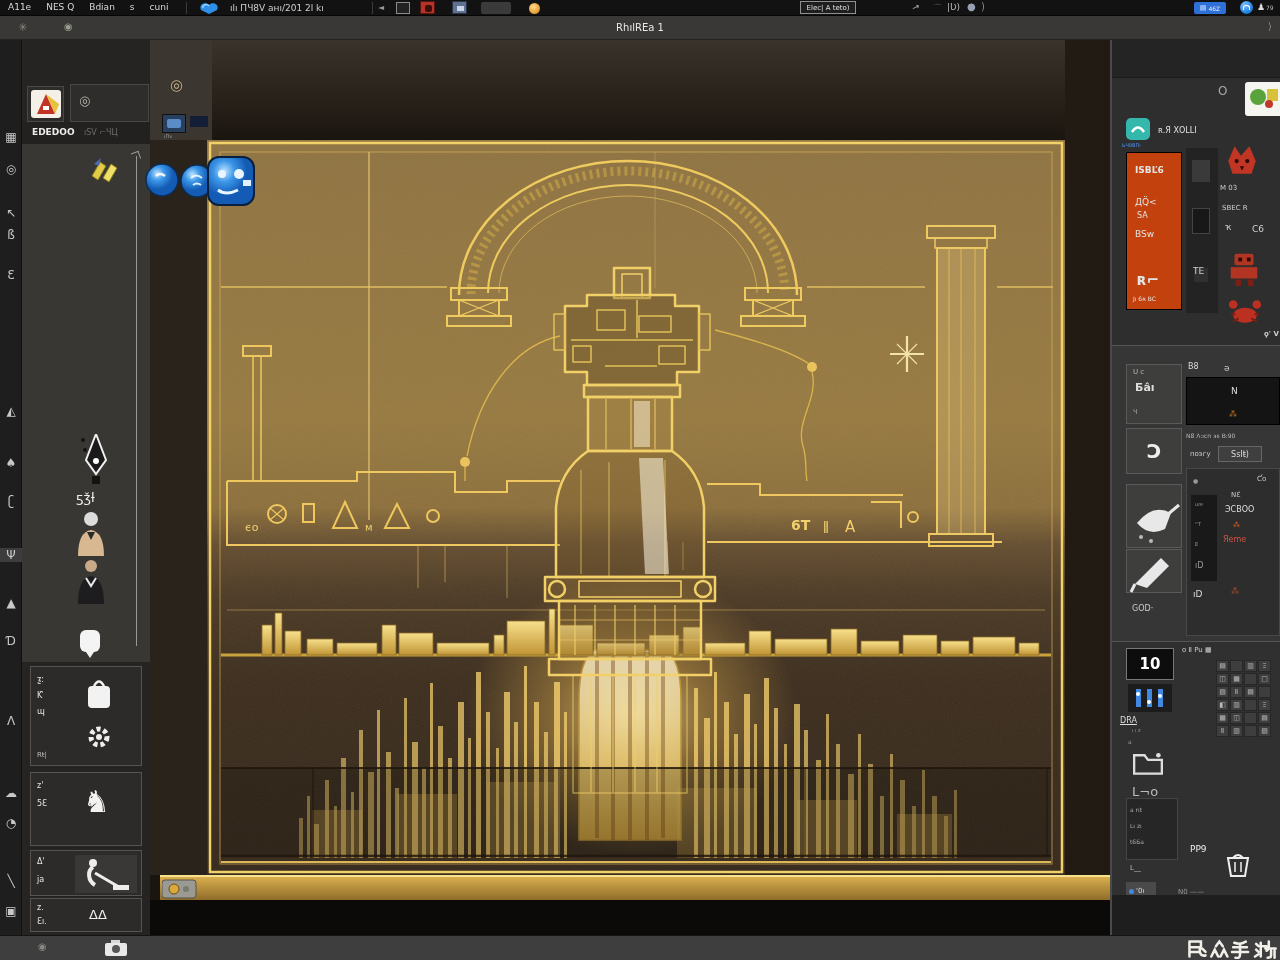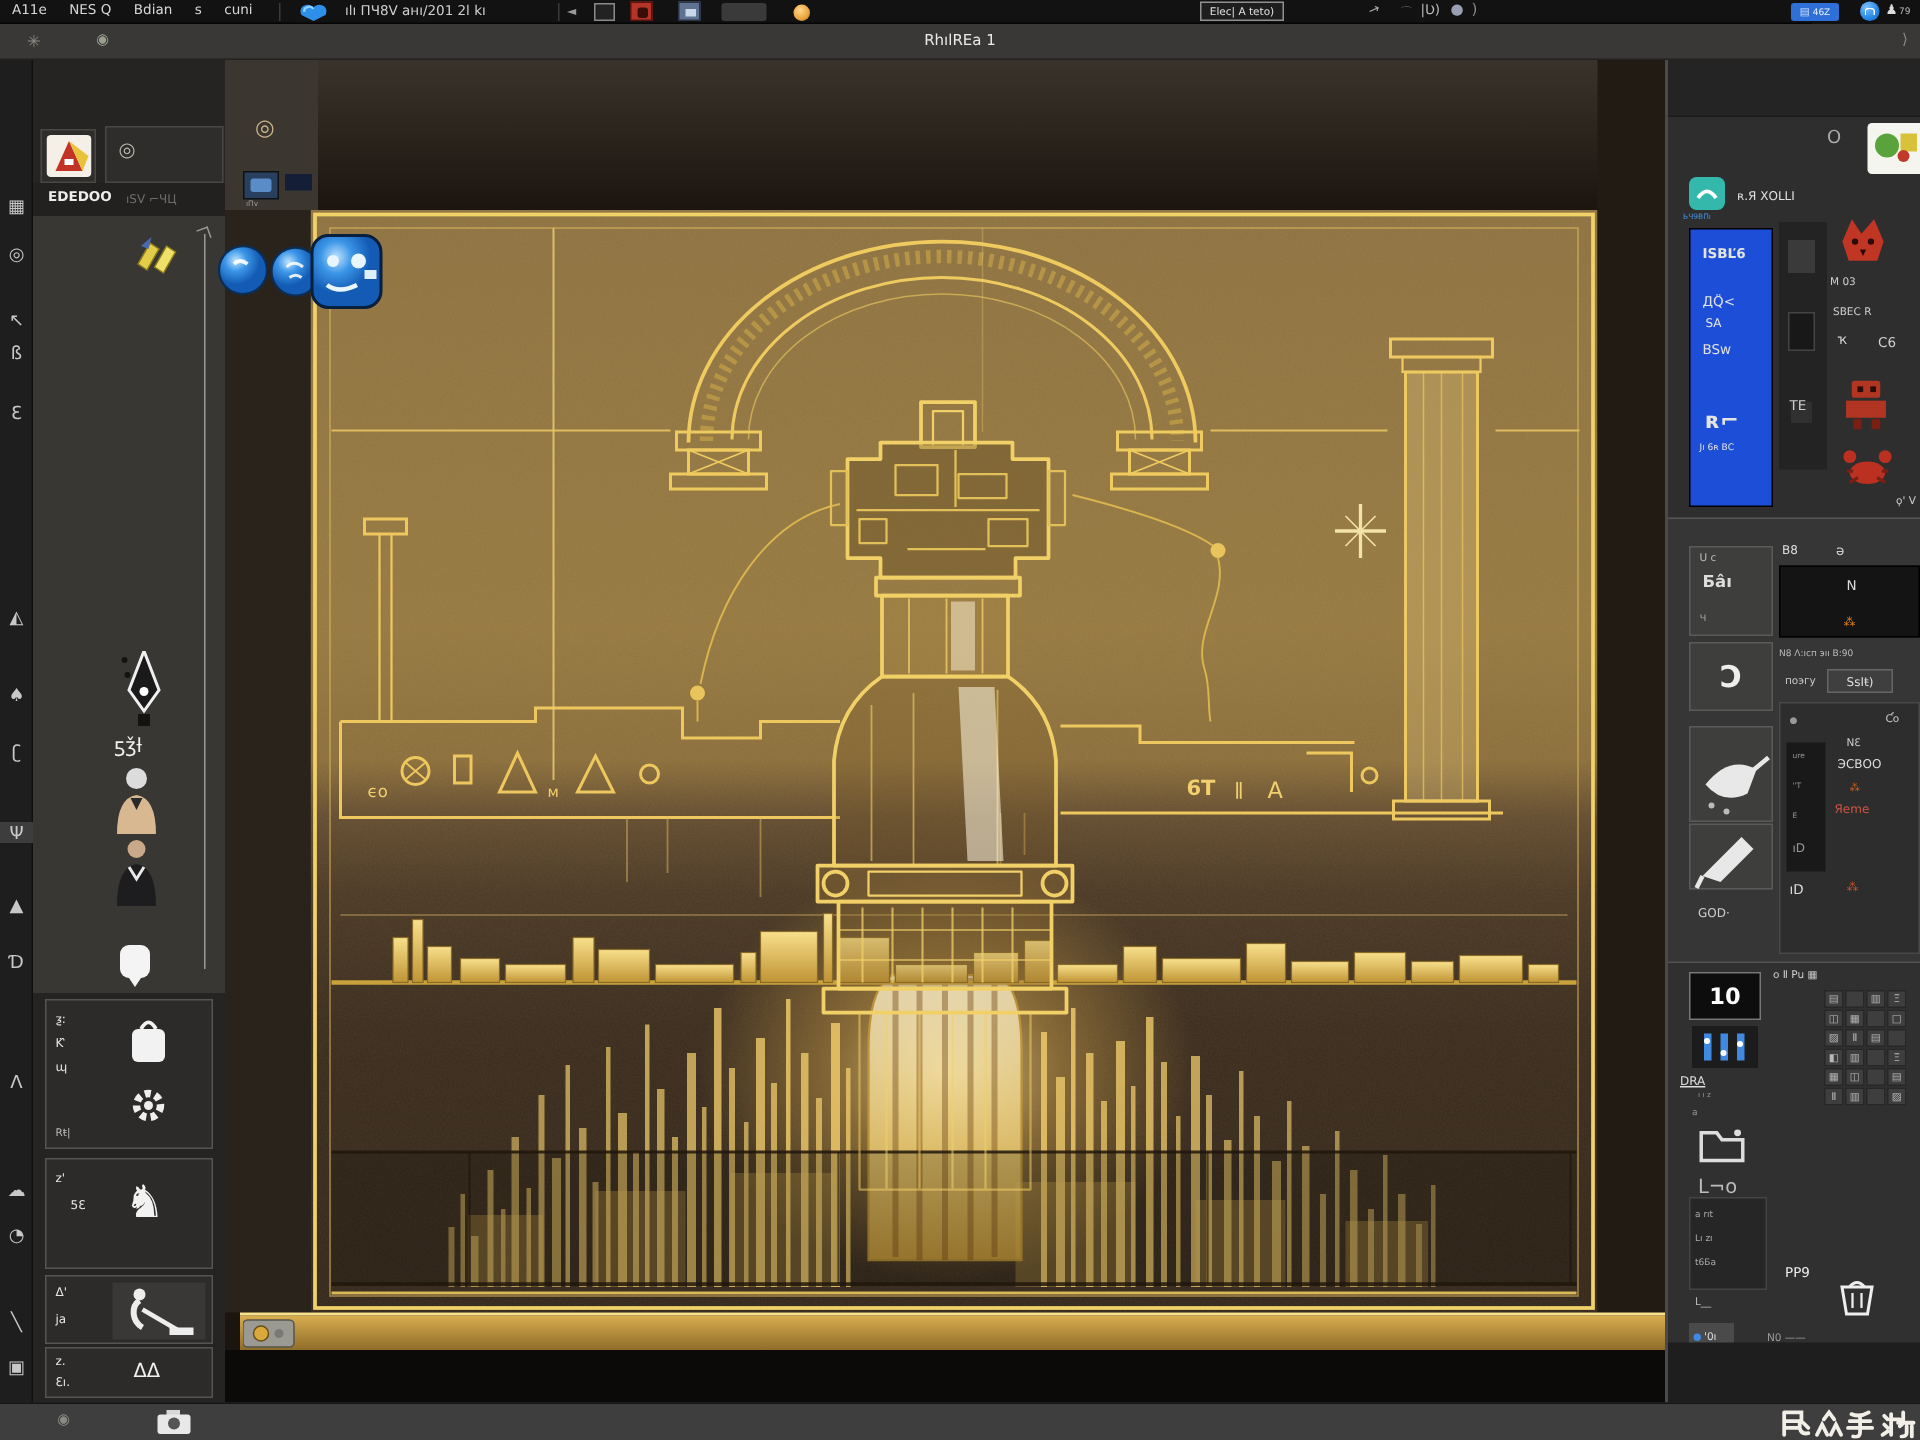--- a/index.html
+++ b/index.html
@@ -155,21 +155,21 @@
         <rect x="5" y="9" width="22" height="22" rx="4" fill="#f2f2f2"></rect>
       </svg>
       <svg class="abs" style="left:54px;top:56px;" width="28" height="28" viewBox="0 0 28 28">
         <circle cx="14" cy="14" r="8" fill="none" stroke="#eee" stroke-width="5" stroke-dasharray="4 3"></circle>
         <circle cx="14" cy="14" r="3" fill="#eee"></circle>
       </svg>
       <span class="abs seclab" style="left:6px;top:84px;font-size:7px;color:#bbb;">Rŧ|</span>
     </div>
     <div class="abs secbox" style="left:8px;top:732px;width:112px;height:74px;">
       <span class="abs seclab" style="left:6px;top:8px;">z'</span>
-      <span class="abs seclab" style="left:16px;top:26px;text-align:right;">5Ɛ</span>
+      <span class="abs seclab" style="left:6px;top:26px;text-align:right;">5Ɛ</span>
       <span class="abs" style="left:52px;top:12px;font-size:30px;color:#f2f2f2;line-height:34px;">♞</span>
     </div>
     <div class="abs secbox" style="left:8px;top:810px;width:112px;height:46px;">
       <span class="abs seclab" style="left:6px;top:6px;">Δ'</span>
       <span class="abs seclab" style="left:6px;top:24px;">ja</span>
       <div class="abs" style="left:44px;top:4px;width:62px;height:38px;background:#3a3836;"></div>
       <svg class="abs" style="left:48px;top:6px;" width="54" height="36" viewBox="0 0 54 36">
         <circle cx="14" cy="6" r="4" fill="#ededed"></circle>
         <path d="M14 10 C8 14 9 24 16 28" stroke="#ededed" stroke-width="4" fill="none"></path>
         <path d="M16 16 L40 30" stroke="#ededed" stroke-width="3"></path>
@@ -486,21 +486,21 @@
       </svg>
     </div>
     <div class="abs" style="left:14px;top:78px;width:24px;height:22px;border-radius:5px;background:#35b8ac;">
       <svg width="24" height="22" viewBox="0 0 24 22">
           <path d="M6 14 Q12 5 18 14" stroke="#fff" stroke-width="2.5" fill="none"></path>
         </svg>
     </div>
     <span class="abs t" style="left:10px;top:102px;font-size:5px;color:#4a8fe0;">ЬЧ9ВПı</span>
     <span class="abs t" style="left:46px;top:86px;font-size:8px;color:#e0e0e0;">ʀ.Я ХОLLI</span>
 
-    <div class="abs" id="info-box" style="left:14px;top:112px;width:56px;height:186px;background:#1d4ed8;border:1px solid #000;">
+    <div class="abs" id="info-box" style="left:14px;top:112px;width:56px;height:158px;background:#c2410c;border:1px solid #000;">
         <span style="position:absolute;left:8px;top:12px;font-size:9px;color:#e4e4e4;font-weight:bold;white-space:nowrap;">ISBĽ6</span>
         <span style="position:absolute;left:8px;top:44px;font-size:9px;color:#e4e4e4;font-weight:normal;white-space:nowrap;">ДQ̈&lt;</span>
         <span style="position:absolute;left:10px;top:58px;font-size:8px;color:#e4e4e4;font-weight:normal;white-space:nowrap;">SA</span>
         <span style="position:absolute;left:8px;top:76px;font-size:9px;color:#e4e4e4;font-weight:normal;white-space:nowrap;">BSw</span>
         <span style="position:absolute;left:10px;top:118px;font-size:15px;color:#e4e4e4;font-weight:bold;white-space:nowrap;">ʀ⌐</span>
         <span style="position:absolute;left:6px;top:142px;font-size:6px;color:#e4e4e4;font-weight:normal;white-space:nowrap;">Jı 6ʀ ВС</span>
       </div>
     <div class="abs" style="left:74px;top:108px;width:32px;height:165px;background:#232323;">
       <div class="abs" style="left:6px;top:12px;width:18px;height:22px;background:#3a3a3a;"></div>
       <div class="abs" style="left:6px;top:60px;width:18px;height:26px;background:#181818;border:1px solid #444;"></div>
@@ -525,21 +525,21 @@
       <rect x="6" y="18" width="28" height="12" fill="#b23422"></rect>
       <rect x="11" y="31" width="6" height="7" fill="#7a1f12"></rect>
         <rect x="24" y="31" width="6" height="7" fill="#7a1f12"></rect>
     </svg>
     <svg class="abs" style="left:115px;top:258px;" width="36" height="30" viewBox="0 0 32 28">
       <circle cx="5" cy="6" r="4" fill="#bb3020"></circle>
         <circle cx="27" cy="6" r="4" fill="#bb3020"></circle>
       <ellipse cx="16" cy="16" rx="11" ry="7" fill="#bb3020"></ellipse>
       <path d="M5 22 L10 19 M27 22 L22 19 M3 15 L7 15 M29 15 L25 15" stroke="#7a1f12" stroke-width="2"></path>
     </svg>
-    <span class="abs rp-text" style="left:152px;top:290px;">ϙ' V</span>
+    <span class="abs rp-text" style="left:152px;top:290px;font-weight:bold;">ϙ' V</span>
 
     <div class="abs" style="left:0;top:305px;width:170px;height:296px;background:#363636;border-top:1px solid #555;">
       <div class="abs btnL" style="left:14px;top:18px;width:56px;height:60px;">
         <span class="abs" style="left:6px;top:3px;font-size:7px;color:#bbb;">U c</span>
         <span class="abs" style="left:8px;top:16px;font-size:11px;font-weight:bold;">Бâı</span>
         <span class="abs" style="left:6px;top:42px;font-size:8px;color:#999;">ч</span>
       </div>
       <div class="abs btnL" style="left:14px;top:82px;width:56px;height:46px;display:flex;align-items:center;justify-content:center;">
         <span style="font-size:20px;font-weight:bold;color:#eee;">Ɔ</span>
       </div>

